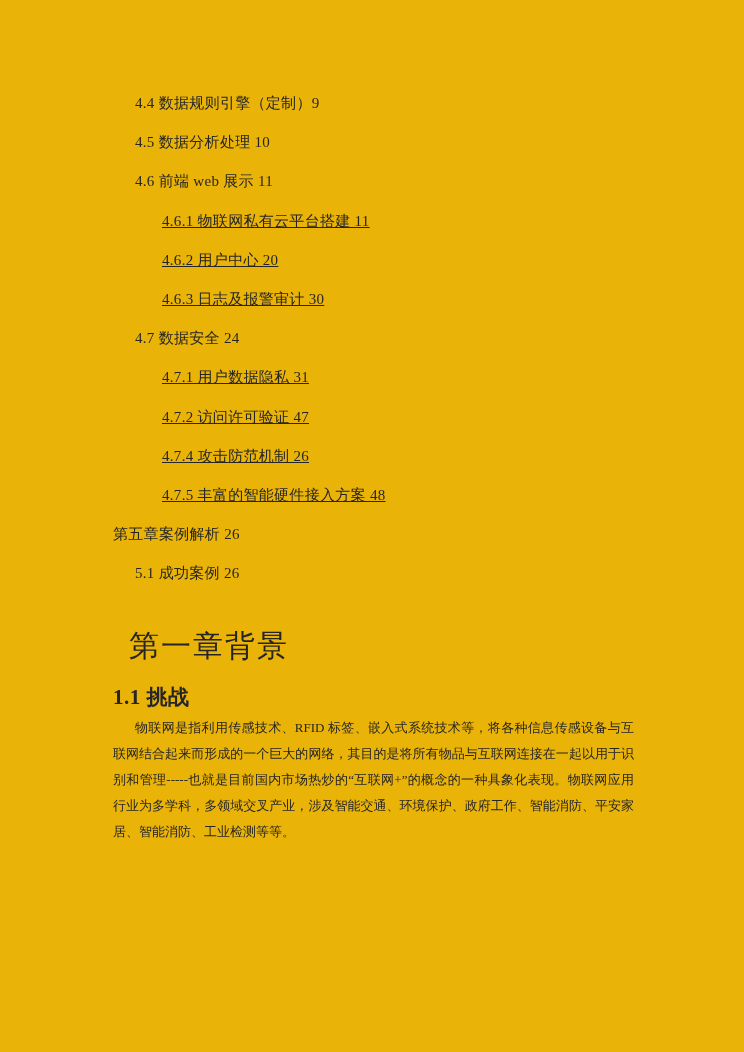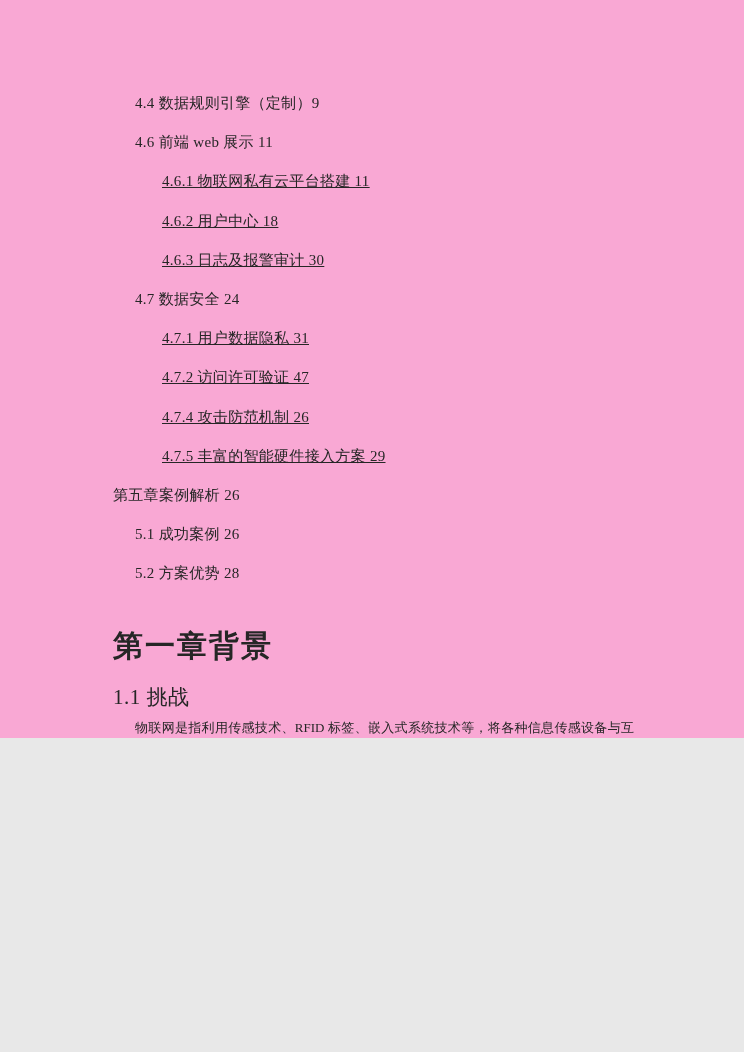--- a/index.html
+++ b/index.html
@@ -1,21 +1,21 @@
 <!DOCTYPE html>
 <html><head>
 <meta charset="utf-8">
 <style>
   html, body { margin: 0; padding: 0; background: #e8e8e8; }
   .page {
     position: relative;
     width: 744px;
-    height: 738px;
+    height: 1052px;
     margin: 0 auto;
-    background: #f9a8d4;
+    background: #eab308;
     overflow: hidden;
     font-family: "Liberation Serif", "DejaVu Serif", serif;
     color: #262626;
   }
   .content {
     position: absolute;
     left: 113px;
     top: 84px;
     width: 521px;
   }
@@ -27,65 +27,65 @@
     align-items: center;
     font-size: 15px;
     white-space: nowrap;
     letter-spacing: 0.3px;
   }
   .toc-entry.lvl0 { padding-left: 0; text-align: right; }
   .toc-entry.lvl1 { padding-left: 22px; }
   .toc-entry.lvl2 { padding-left: 49px; text-decoration: underline; }
   
   .chapter-heading {
-    margin: 34px 0 0 0;
+    margin: 34px 0 0 16px;
     font-size: 30px;
     line-height: 38px;
-    font-weight: 700;
+    font-weight: 400;
     letter-spacing: 2px;
   }
   .section-heading {
     margin: 17px 0 0 0;
     font-size: 21px;
     line-height: 30px;
-    font-weight: 400;
+    font-weight: 700;
     letter-spacing: 0.5px;
   }
   
   .body-paragraph {
     margin: 3px 0 0 0;
     font-size: 13px;
     line-height: 26px;
     text-align: justify;
     text-indent: 22px;
     letter-spacing: 0;
   }
 </style>
 </head>
 <body>
 
 <div class="page">
   <div class="content">
 
     <nav class="toc">
       <div class="toc-entry lvl1">4.4 数据规则引擎（定制）9</div>
+      <div class="toc-entry lvl1">4.5 数据分析处理 10</div>
       <div class="toc-entry lvl1">4.6 前端 web 展示 11</div>
       <div class="toc-entry lvl2">4.6.1 物联网私有云平台搭建 11</div>
-      <div class="toc-entry lvl2">4.6.2 用户中心 18</div>
+      <div class="toc-entry lvl2">4.6.2 用户中心 20</div>
       <div class="toc-entry lvl2">4.6.3 日志及报警审计 30</div>
       <div class="toc-entry lvl1">4.7 数据安全 24</div>
       <div class="toc-entry lvl2">4.7.1 用户数据隐私 31</div>
       <div class="toc-entry lvl2">4.7.2 访问许可验证 47</div>
       <div class="toc-entry lvl2">4.7.4 攻击防范机制 26</div>
-      <div class="toc-entry lvl2">4.7.5 丰富的智能硬件接入方案 29</div>
+      <div class="toc-entry lvl2">4.7.5 丰富的智能硬件接入方案 48</div>
       <div class="toc-entry lvl0">第五章案例解析 26</div>
       <div class="toc-entry lvl1">5.1 成功案例 26</div>
-      <div class="toc-entry lvl1">5.2 方案优势 28</div>
     </nav>
 
     <h1 class="chapter-heading">第一章背景</h1>
 
     <h2 class="section-heading">1.1 挑战</h2>
 
-    <p class="body-paragraph">物联网是指利用传感技术、RFID 标签、嵌入式系统技术等，将各种信息传感设备与互联网结合起来而形成的一个巨大的网络，其目的是将所有物品与互联网连接在一起以用于识别和管理-----也就是目前国内市场热炒的“互联网+”的概念的一种具象化表现。物联网应用行业为多学科，多领域交叉产业，涉及智能交通、环境保护、政府工作、公共安全、平安家居、方案优势、工业检测等等。</p>
+    <p class="body-paragraph">物联网是指利用传感技术、RFID 标签、嵌入式系统技术等，将各种信息传感设备与互联网结合起来而形成的一个巨大的网络，其目的是将所有物品与互联网连接在一起以用于识别和管理-----也就是目前国内市场热炒的“互联网+”的概念的一种具象化表现。物联网应用行业为多学科，多领域交叉产业，涉及智能交通、环境保护、政府工作、智能消防、平安家居、智能消防、工业检测等等。</p>
 
   </div>
 </div>
 
 </body></html>

